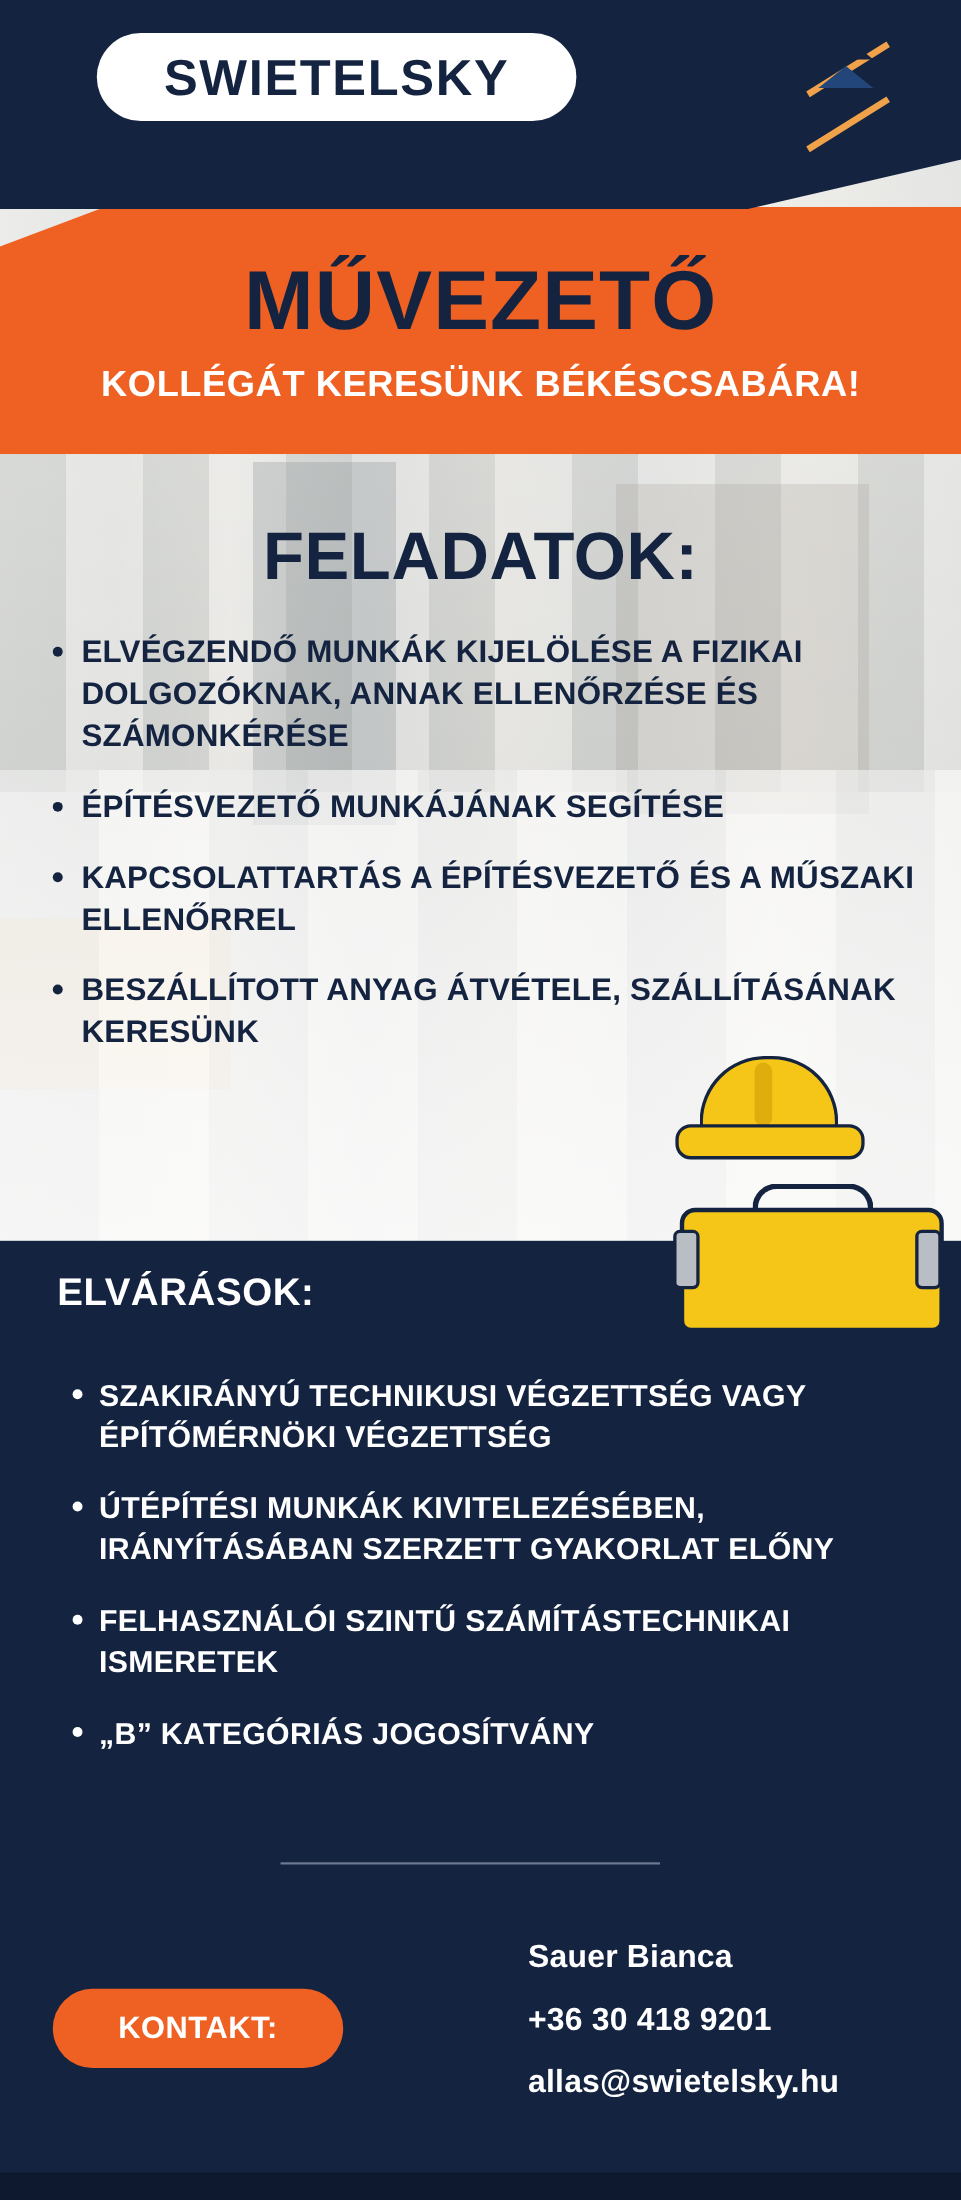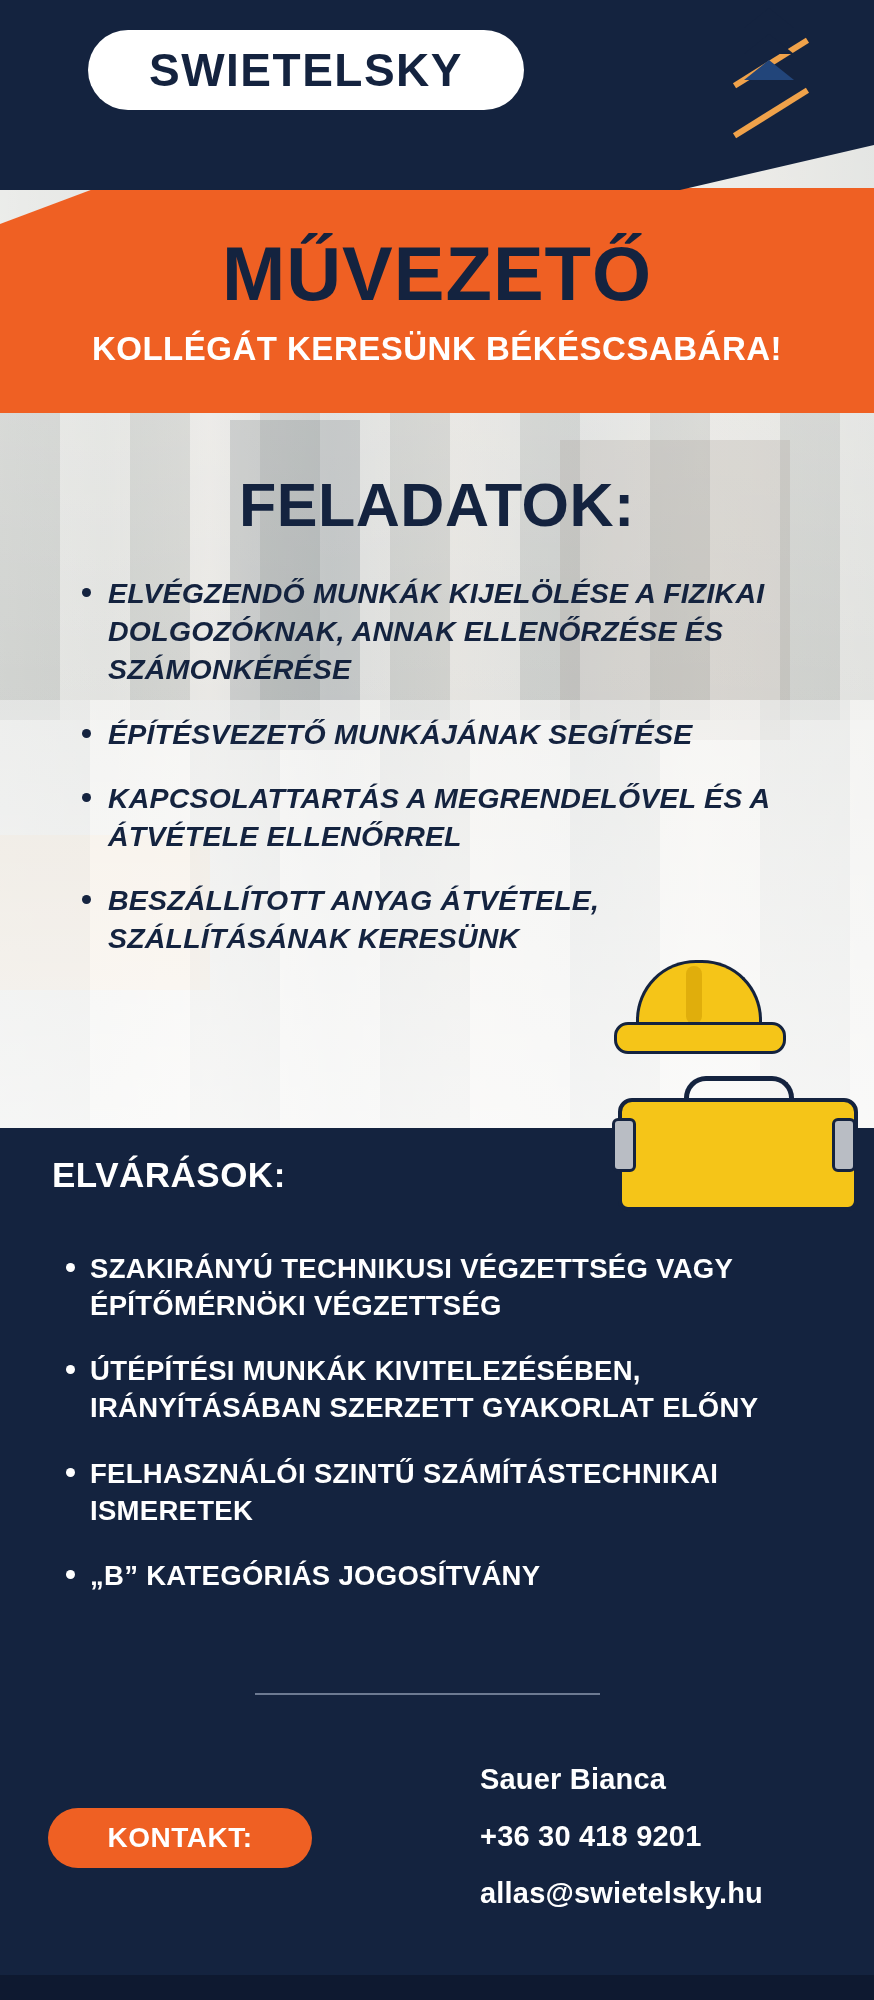--- a/index.html
+++ b/index.html
@@ -175,23 +175,22 @@
   }
   .section-heading-dark {
     text-align: center;
     font-weight: bold;
     font-size: 61px;
     color: #14233f;
     letter-spacing: 0.5px;
   }
   .tasks-list {
     margin: 34px 0 0 0;
-    padding: 0 34px 0 80px;
+    padding: 0 34px 0 46px;
     list-style: none;
-    font-style: italic;
   }
   .tasks-list li {
     position: relative;
     color: #14233f;
     font-weight: bold;
     font-size: 28.5px;
     line-height: 1.34;
     letter-spacing: 0.2px;
     margin-bottom: 26px;
     padding-left: 28px;
@@ -323,21 +322,21 @@
     left: 255px; top: 1693px;
     width: 345px; height: 2px;
     background: #6d7a92;
     z-index: 5;
   }
 
   
   .contact-btn {
     position: absolute;
     left: 48px; top: 1808px;
-    width: 264px; height: 60px;
+    width: 264px; height: 72px;
     background: #ef6023;
     border-radius: 36px;
     display: flex;
     align-items: center;
     justify-content: center;
     z-index: 6;
     border: none;
     cursor: pointer;
   }
   .contact-btn span {
@@ -393,21 +392,21 @@
 
   <div class="orange-band"></div>
   <div class="title-main">MŰVEZETŐ</div>
   <div class="title-sub">KOLLÉGÁT KERESÜNK BÉKÉSCSABÁRA!</div>
 
   <div class="tasks-wrap">
     <div class="section-heading-dark">FELADATOK:</div>
     <ul class="tasks-list">
       <li>ELVÉGZENDŐ MUNKÁK KIJELÖLÉSE A FIZIKAI DOLGOZÓKNAK, ANNAK ELLENŐRZÉSE ÉS SZÁMONKÉRÉSE</li>
       <li>ÉPÍTÉSVEZETŐ MUNKÁJÁNAK SEGÍTÉSE</li>
-      <li>KAPCSOLATTARTÁS A MEGRENDELŐVEL ÉS A ÁTVÉTELE ELLENŐRREL</li>
+      <li>KAPCSOLATTARTÁS A ÉPÍTÉSVEZETŐ ÉS A MŰSZAKI ELLENŐRREL</li>
       <li>BESZÁLLÍTOTT ANYAG ÁTVÉTELE, SZÁLLÍTÁSÁNAK KERESÜNK</li>
     </ul>
   </div>
 
   <div class="helmet">
     <div class="helmet-dome"></div>
     <div class="helmet-crest"></div>
     <div class="helmet-brim"></div>
   </div>
 

